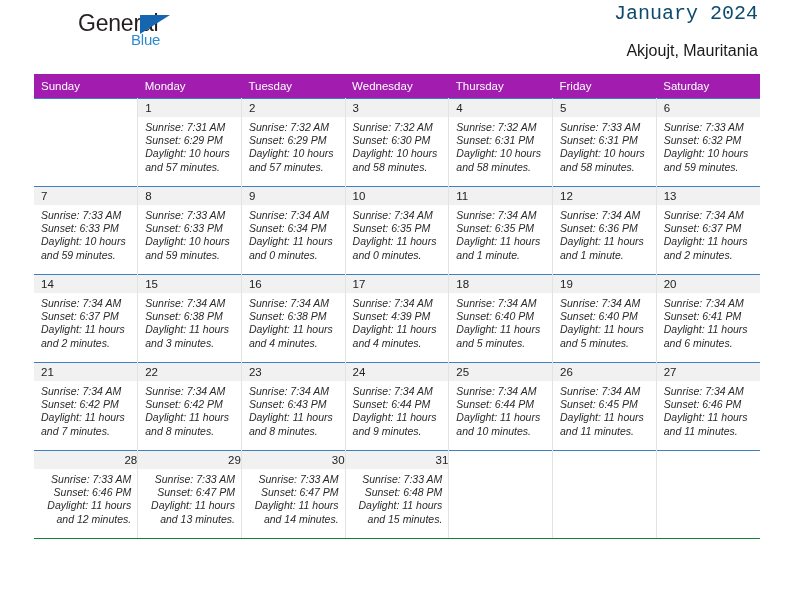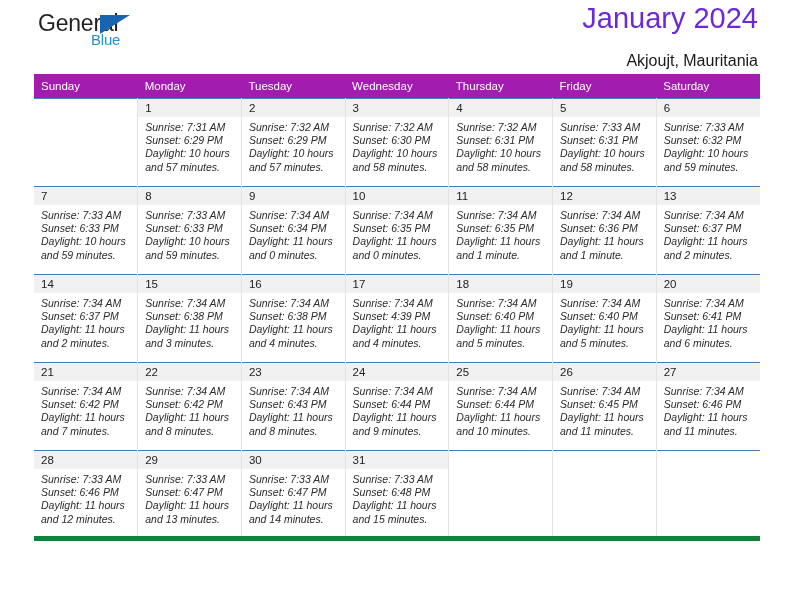--- a/index.html
+++ b/index.html
@@ -28,20 +28,21 @@
     height: 74px;
     display: flex;
     align-items: flex-start;
     justify-content: space-between;
   }
   .brand {
     position: relative;
     margin-top: 10px;
     width: 220px;
     height: 56px;
+    margin-left: 40px;
   }
   .brand-general {
     position: absolute;
     left: 4px;
     top: 0px;
     font-size: 23px;
     letter-spacing: -0.2px;
     color: #231f20;
     font-family: "Liberation Sans", sans-serif;
   }
@@ -62,25 +63,26 @@
     letter-spacing: -0.2px;
     color: #2e8bd0;
     font-family: "Liberation Sans", sans-serif;
   }
 
   .title-block {
     text-align: right;
     margin-top: 2px;
   }
   .cal-title {
-    font-size: 29px;
-    color: #6d28d9;
+    font-size: 20px;
+    color: #0c4a6e;
     line-height: 1.15;
     font-weight: normal;
     white-space: nowrap;
+    font-family: Liberation Mono, monospace;
   }
   .cal-subtitle {
     font-size: 16px;
     color: #1a1a1a;
     margin-top: 17px;
     white-space: nowrap;
   }
 
   
   .calendar {
@@ -106,21 +108,22 @@
     height: 88px;
     box-sizing: border-box;
     background: #ffffff;
     border-top: 1px solid #3f7fbf;
     border-right: 1px solid #e3e3e3;
   }
   .calendar td:last-child {
     border-right: none;
   }
   .calendar tr.week:last-child td {
-    border-bottom: 5px solid #15803d;
+    border-bottom: 1px solid #15803d;
+    text-align: right;
   }
   .daynum-band {
     background: #f1f1f1;
     height: 18px;
     line-height: 18px;
     padding-left: 7px;
     font-size: 11.5px;
     color: #222222;
   }
   td.empty .daynum-band {

